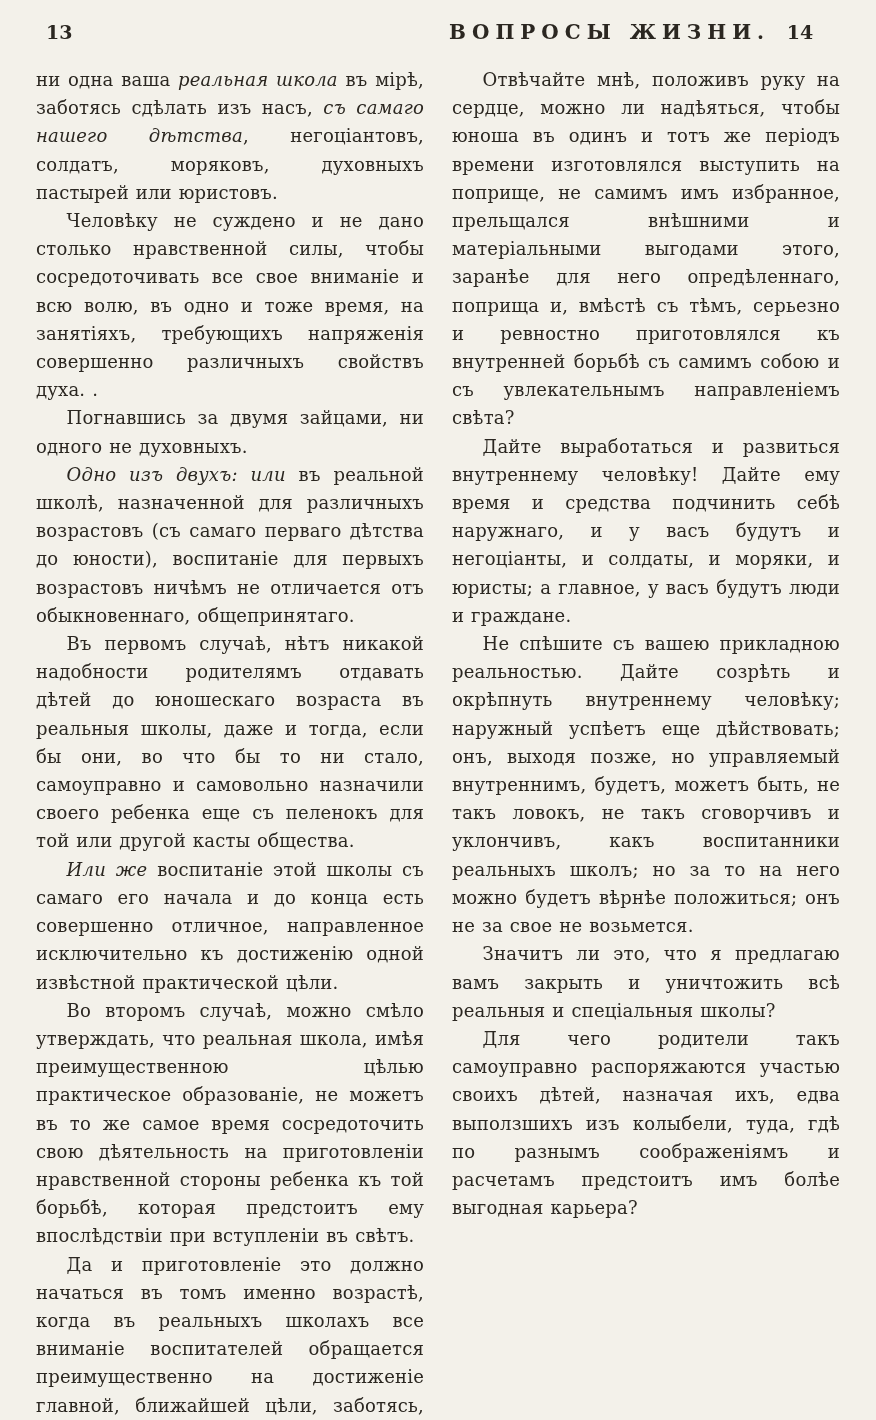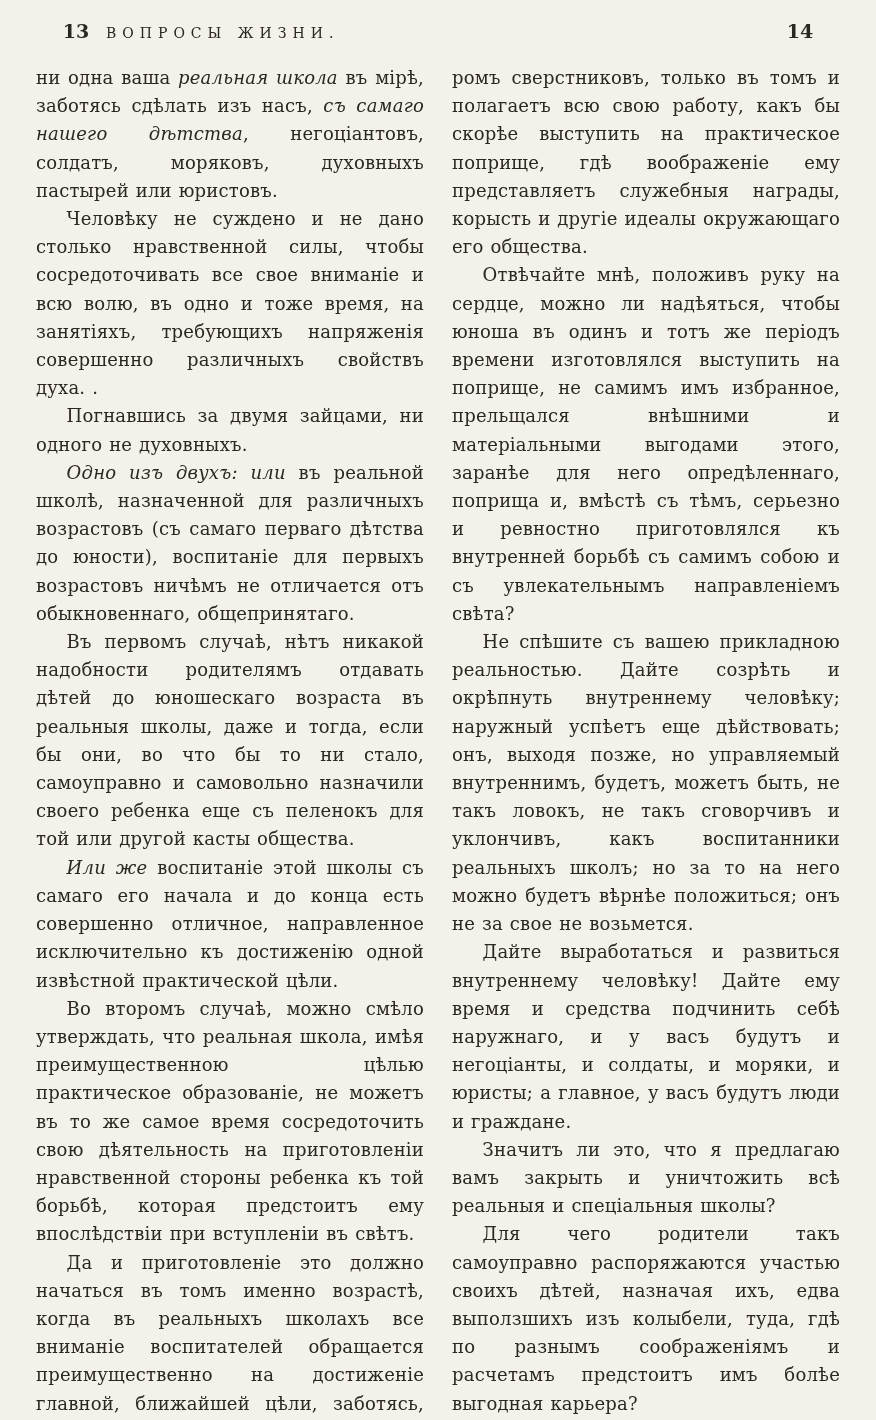--- a/index.html
+++ b/index.html
@@ -22,29 +22,28 @@
     display: flex;
     align-items: baseline;
     justify-content: space-between;
     padding: 20px 46px 6px 46px;
     font-weight: bold;
     font-size: 18px;
   }
   .running-head .page-num {
     width: 60px;
     font-size: 19px;
-    text-align: center;
   }
   .running-head .page-num.right { text-align: center; }
   .running-head .head-title {
     flex: 1;
-    text-align: left;
-    font-size: 14px;
+    text-align: right;
+    font-size: 20px;
     letter-spacing: 6px;
-    font-weight: normal;
+    font-weight: bold;
   }
   .columns {
     display: flex;
     gap: 28px;
     padding: 16px 36px 0 36px;
   }
   .column {
     flex: 1 1 0;
     text-align: justify;
     font-size: 18px;
@@ -75,21 +74,20 @@
         <p class="no-indent"><span>ни одна ваша </span><em>реальная школа</em><span> въ мірѣ, заботясь сдѣлать изъ насъ, </span><em>съ самаго нашего дѣтства</em><span>, негоціантовъ, солдатъ, моряковъ, духовныхъ пастырей или юристовъ.</span></p>
         <p><span>Человѣку не суждено и не дано столько нравственной силы, чтобы сосредоточивать все свое вниманіе и всю волю, въ одно и тоже время, на занятіяхъ, требующихъ напряженія совершенно различныхъ свойствъ духа. .</span></p>
         <p><span>Погнавшись за двумя зайцами, ни одного не духовныхъ.</span></p>
         <p><em>Одно изъ двухъ: или</em><span> въ реальной школѣ, назначенной для различныхъ возрастовъ (съ самаго перваго дѣтства до юности), воспитаніе для первыхъ возрастовъ ничѣмъ не отличается отъ обыкновеннаго, общепринятаго.</span></p>
         <p><span>Въ первомъ случаѣ, нѣтъ никакой надобности родителямъ отдавать дѣтей до юношескаго возраста въ реальныя школы, даже и тогда, если бы они, во что бы то ни стало, самоуправно и самовольно назначили своего ребенка еще съ пеленокъ для той или другой касты общества.</span></p>
         <p><em>Или же</em><span> воспитаніе этой школы съ самаго его начала и до конца есть совершенно отличное, направленное исключительно къ достиженію одной извѣстной практической цѣли.</span></p>
         <p><span>Во второмъ случаѣ, можно смѣло утверждать, что реальная школа, имѣя преимущественною цѣлью практическое образованіе, не можетъ въ то же самое время сосредоточить свою дѣятельность на приготовленіи нравственной стороны ребенка къ той борьбѣ, которая предстоитъ ему впослѣдствіи при вступленіи въ свѣтъ.</span></p>
         <p><span>Да и приготовленіе это должно начаться въ томъ именно возрастѣ, когда въ реальныхъ школахъ все вниманіе воспитателей обращается преимущественно на достиженіе главной, ближайшей цѣли, заботясь, чтобы не пропустить времени и не опоздать съ практическимъ образованіемъ. Курсы и сроки ученія опредѣлены. Будущая карьера рѣзко обозначена. Самъ воспитанникъ, подстрекаемый примѣ-</span></p>
       </div>
     <div class="column" id="right-column">
-        <p class="no-indent"><span>ромъ сверстниковъ, только въ томъ и полагаетъ всю свою работу, какъ бы скорѣе выступить на практическое поприще, гдѣ воображеніе ему представляетъ служебныя награды, корысть и другіе идеалы окружающаго его общества.</span></p>
         <p><span>Отвѣчайте мнѣ, положивъ руку на сердце, можно ли надѣяться, чтобы юноша въ одинъ и тотъ же періодъ времени изготовлялся выступить на поприще, не самимъ имъ избранное, прельщался внѣшними и матеріальными выгодами этого, заранѣе для него опредѣленнаго, поприща и, вмѣстѣ съ тѣмъ, серьезно и ревностно приготовлялся къ внутренней борьбѣ съ самимъ собою и съ увлекательнымъ направленіемъ свѣта?</span></p>
+        <p><span>Дайте выработаться и развиться внутреннему человѣку! Дайте ему время и средства подчинить себѣ наружнаго, и у васъ будутъ и негоціанты, и солдаты, и моряки, и юристы; а главное, у васъ будутъ люди и граждане.</span></p>
         <p><span>Не спѣшите съ вашею прикладною реальностью. Дайте созрѣть и окрѣпнуть внутреннему человѣку; наружный успѣетъ еще дѣйствовать; онъ, выходя позже, но управляемый внутреннимъ, будетъ, можетъ быть, не такъ ловокъ, не такъ сговорчивъ и уклончивъ, какъ воспитанники реальныхъ школъ; но за то на него можно будетъ вѣрнѣе положиться; онъ не за свое не возьмется.</span></p>
-        <p><span>Дайте выработаться и развиться внутреннему человѣку! Дайте ему время и средства подчинить себѣ наружнаго, и у васъ будутъ и негоціанты, и солдаты, и моряки, и юристы; а главное, у васъ будутъ люди и граждане.</span></p>
         <p><span>Значитъ ли это, что я предлагаю вамъ закрыть и уничтожить всѣ реальныя и спеціальныя школы?</span></p>
         <p><span>Для чего родители такъ самоуправно распоряжаются участью своихъ дѣтей, назначая ихъ, едва выползшихъ изъ колыбели, туда, гдѣ по разнымъ соображеніямъ и расчетамъ предстоитъ имъ болѣе выгодная карьера?</span></p>
       </div>
   </div>
 </div>
 
 </body></html>

